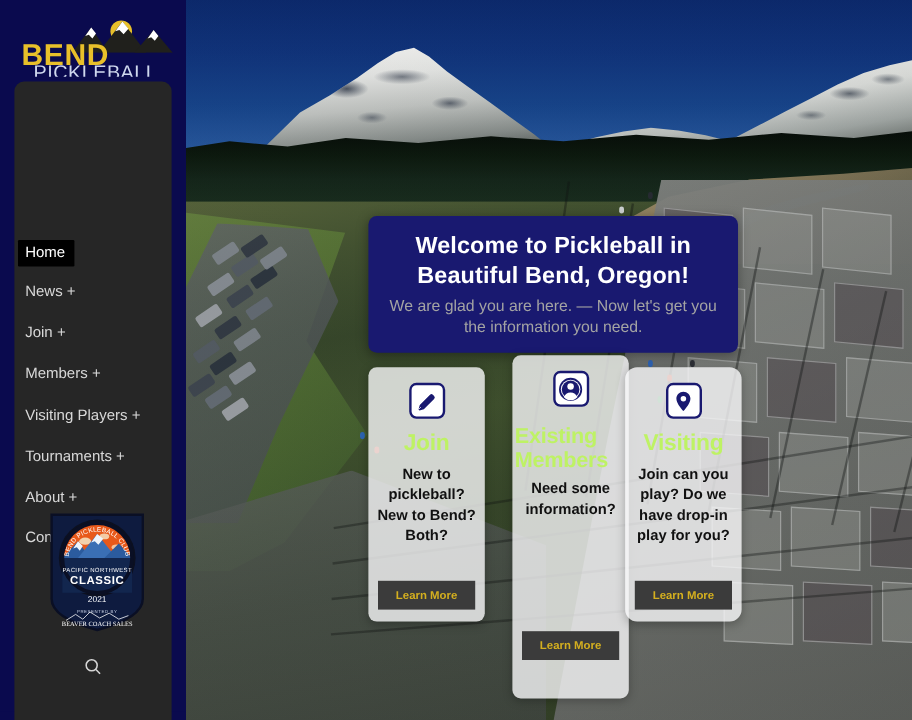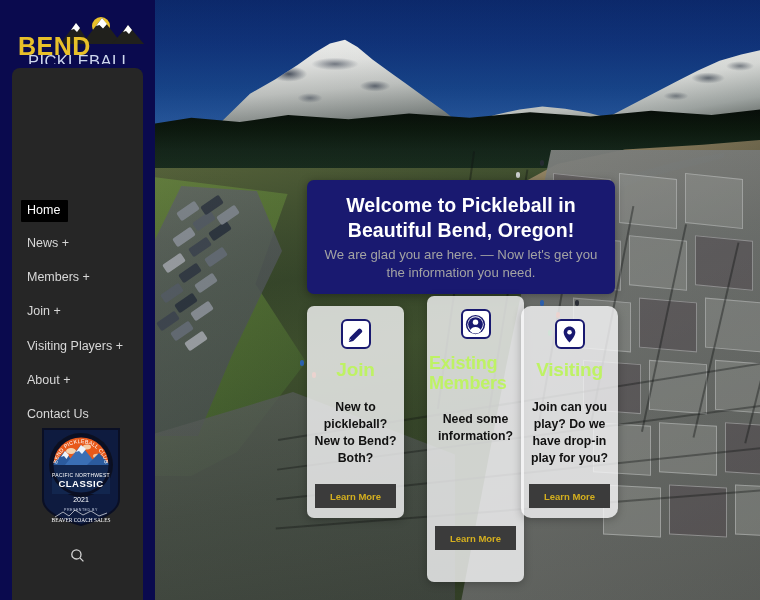--- a/index.html
+++ b/index.html
@@ -140,21 +140,21 @@
   .logo-bend {
     position:absolute; left:10px; top:22px;
     font-size:25px; font-weight:bold; color:#e8c02a;
     letter-spacing:.5px; line-height:1;
   }
   .logo-club {
     position:absolute; left:20px; top:41px;
     font-size:16.5px; color:#cfd8ee; letter-spacing:.4px; line-height:1;
     font-weight:400;
   }
-  .nav { position:absolute; left:12px; top:200px; width:131px; }
+  .nav { position:absolute; left:0; top:200px; width:131px;padding-left:6px; }
   .nav-item {
     display:block; color:#d8d8d8; font-size:12.5px;
     padding:4px 0 4px 15px; line-height:1.25; cursor:pointer;
     margin-bottom:10.5px; white-space:nowrap;
   }
   .nav-item.active {
     background:#000; color:#ffffff; display:inline-block;
     padding:3px 8px 3px 6px; margin-left:9px; border-radius:1px;
   }
   .badge-wrap {
@@ -197,21 +197,21 @@
     border:2.2px solid #191970; border-radius:6px; background:#fff;
     display:flex; align-items:center; justify-content:center;
   }
   .card-title {
     color:#bef264; font-size:19px; font-weight:bold; text-align:left;
     margin-top:11px; line-height:1.1; padding:0 2px; letter-spacing:-.2px;
   }
   .card-2 .card-title { font-size:18px; line-height:1.12; margin-top:14px; }
   .card-body {
     color:#111; font-size:12.3px; font-weight:bold; text-align:center;
-    line-height:1.38; margin-top:18px; padding:0 4px;
+    line-height:1.38; margin-top:6px; padding:0 4px;
   }
   .card-btn {
     position:absolute; bottom:10px; left:8px; right:8px; height:24px;
     background:#3b3b3b; color:#d4af1f; font-size:9.5px; font-weight:bold;
     display:flex; align-items:center; justify-content:center; cursor:pointer;
     border:none; font-family:inherit;
   }
   .card-2 .card-btn { bottom:32px; }
 </style>
 </head>
@@ -315,21 +315,21 @@
         <path d="M22 30 L42 4 L62 30 Z" fill="#20201c"></path>
         <path d="M52 30 L68 11 L84 30 Z" fill="#20201c"></path>
         <path d="M16 9 L11 16 L14 15 L17 18 L20 14 Z" fill="#ffffff"></path>
         <path d="M42 4 L36 12 L39.5 11 L43 14.5 L47 10 Z" fill="#ffffff"></path>
         <path d="M68 11 L63 18 L66 17 L69 20 L72 16 Z" fill="#ffffff"></path>
       </svg>
       <div class="logo-bend">BEND</div>
       <div class="logo-club">PICKLEBALL CLUB</div>
     </div>
 
-    <nav class="nav" id="nav"><div class="nav-item active">Home</div><div class="nav-item">News +</div><div class="nav-item">Members +</div><div class="nav-item">Join +</div><div class="nav-item">Visiting Players +</div><div class="nav-item">About +</div><div class="nav-item">Contact Us</div></nav>
+    <nav class="nav" id="nav"><div class="nav-item active">Home</div><div class="nav-item">News +</div><div class="nav-item">Join +</div><div class="nav-item">Members +</div><div class="nav-item">Visiting Players +</div><div class="nav-item">Tournaments +</div><div class="nav-item">About +</div><div class="nav-item">Contact Us</div></nav>
 
     <div class="badge-wrap">
       <svg viewBox="0 0 80 100" width="80" height="100">
         <path d="M2 2 H78 V72 Q78 88 40 98 Q2 88 2 72 Z" fill="#0e1b3f" stroke="#0a0f24" stroke-width="2"></path>
         <circle cx="40" cy="38" r="32" fill="#0c1020"></circle>
         <circle cx="40" cy="38" r="29" fill="#12264e"></circle>
         <path d="M11 38 A29 29 0 0 1 69 38 Z" fill="#e8591a"></path>
         <ellipse cx="30" cy="24" rx="5" ry="3" fill="#f5e7c8" opacity=".85"></ellipse>
         <ellipse cx="46" cy="20" rx="4" ry="2.4" fill="#f5e7c8" opacity=".8"></ellipse>
         <ellipse cx="56" cy="29" rx="4" ry="2.2" fill="#f5e7c8" opacity=".75"></ellipse>

